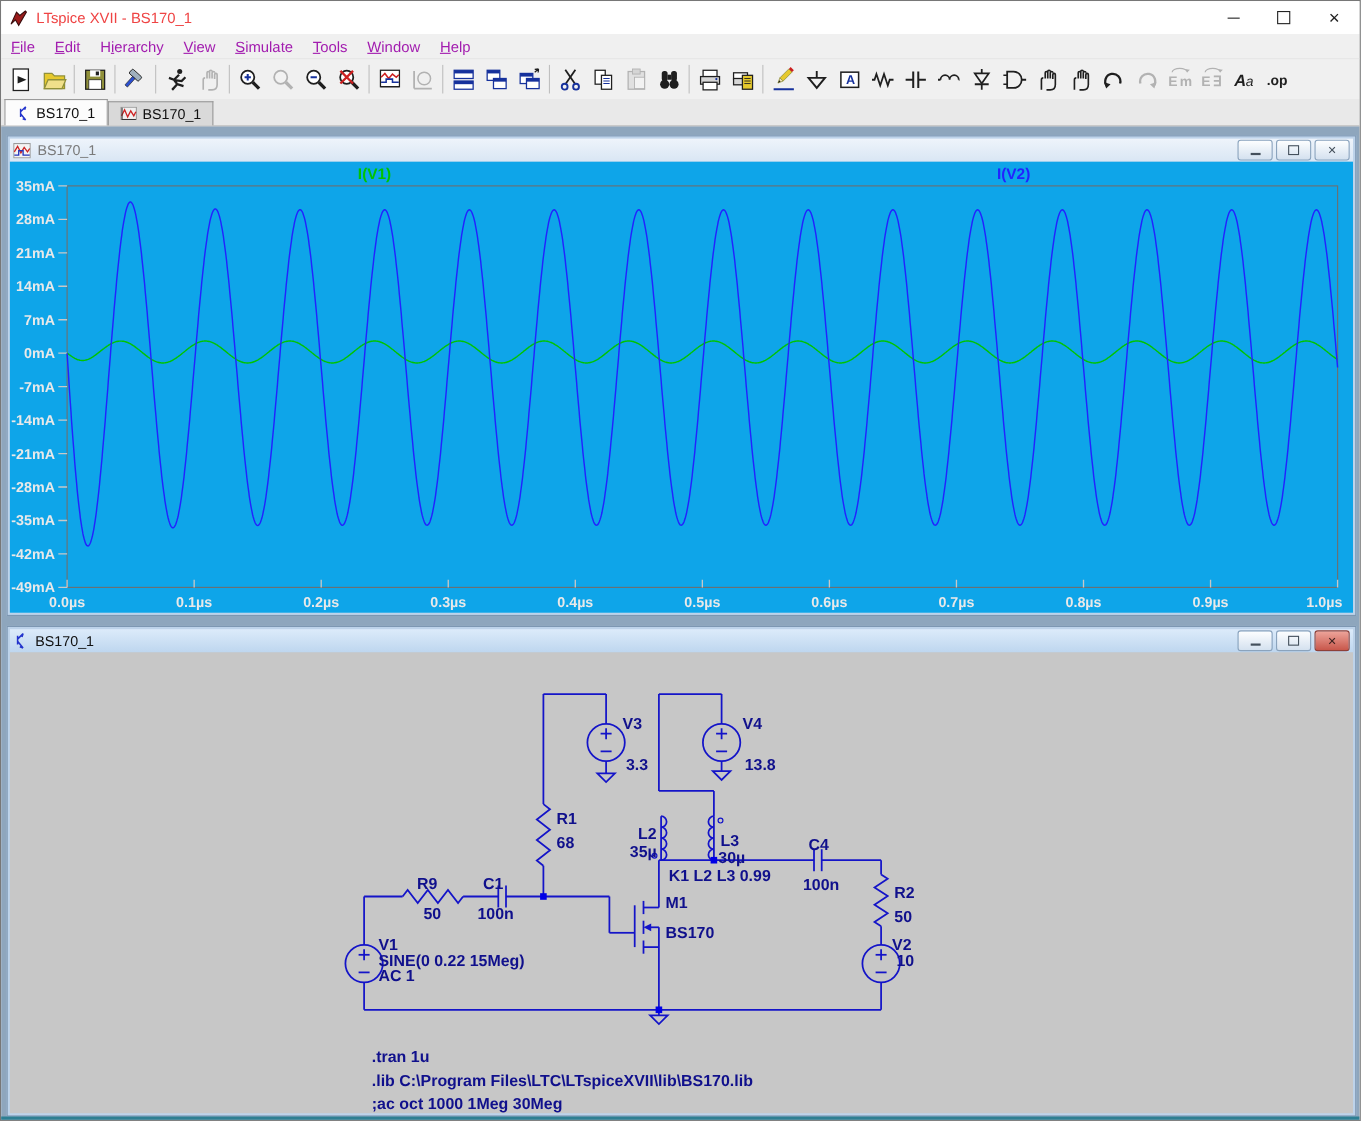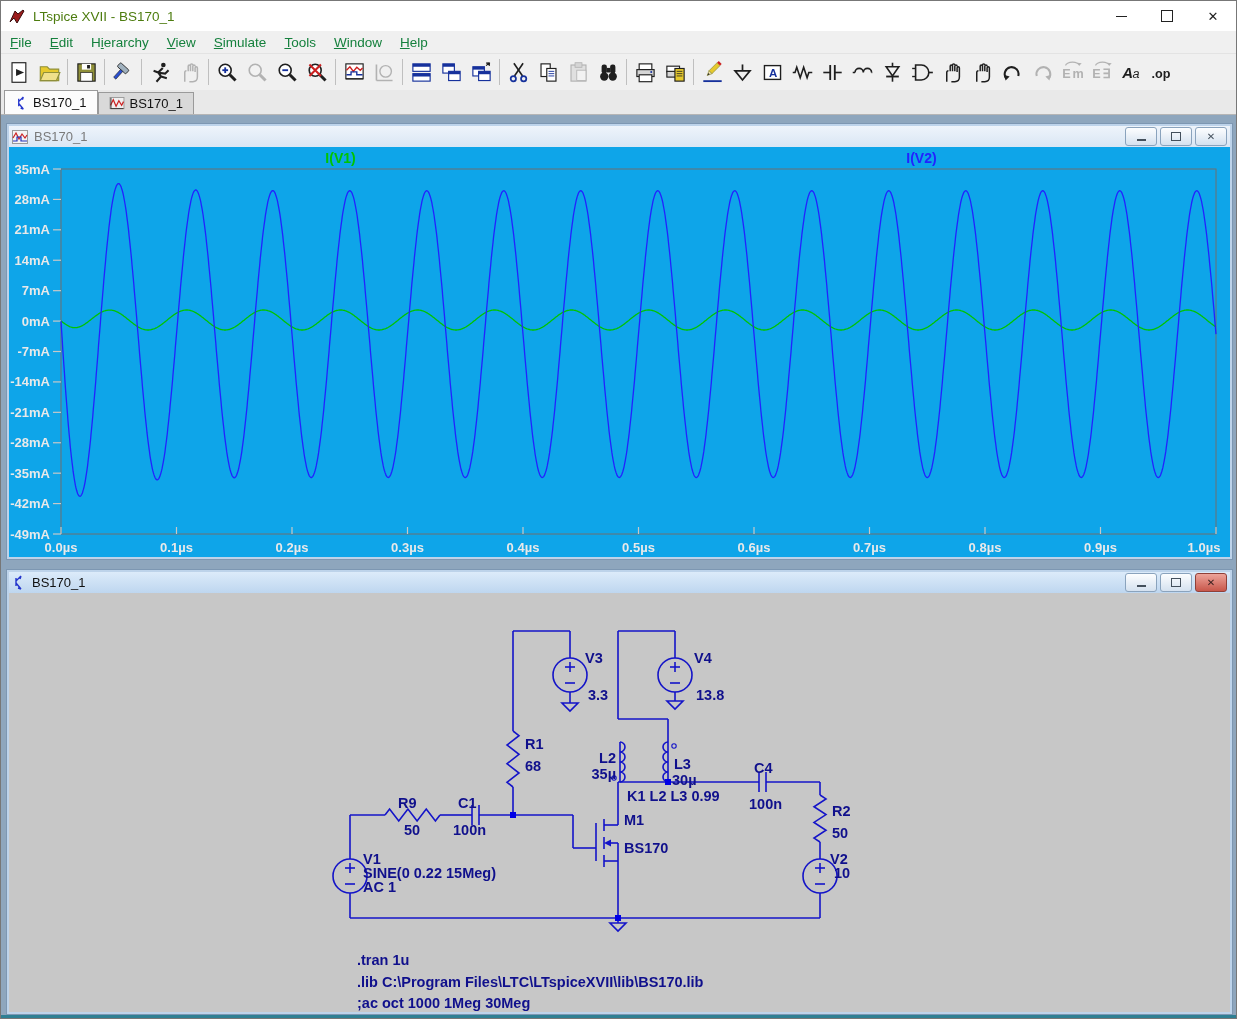--- a/index.html
+++ b/index.html
@@ -1,25 +1,25 @@
 <!DOCTYPE html>
 <html><head>
 <meta charset="utf-8">
 <style>
   html,body{margin:0;padding:0;background:#666;}
   .app{position:relative;width:1237px;height:1019px;background:#f0f0f0;font-family:"Liberation Sans",sans-serif;overflow:hidden;border:1px solid #777;box-sizing:border-box;}
   
   .titlebar{height:30px;background:#ffffff;display:flex;align-items:center;padding-left:8px;gap:7px;}
-  .titlebar .title{font-size:13.5px;color:#4d7c0f;}
+  .titlebar .title{font-size:13.5px;color:#ef4444;}
   .win-controls{margin-left:auto;display:flex;height:100%;}
   .wc{width:46px;height:100%;display:flex;align-items:center;justify-content:center;font-size:13px;color:#222;}
   .wc .boxglyph{width:10px;height:10px;border:1px solid #222;display:inline-block;}
   .wc .minglyph{width:11px;height:1px;background:#222;display:inline-block;}
   
-  .menubar{height:22px;background:#f0f0f0;display:flex;align-items:center;font-size:13.5px;color:#15803d;border-bottom:1px solid #e3e3e3;}
+  .menubar{height:22px;background:#f0f0f0;display:flex;align-items:center;font-size:13.5px;color:#a21caf;border-bottom:1px solid #e3e3e3;}
   .menu-item{padding:2px 9px;}
   .menu-item u{text-decoration:underline;}
   
   .toolbar{height:36px;background:#f0f0f0;display:flex;align-items:center;padding-left:3px;}
   .tbtn{width:30px;height:30px;display:flex;align-items:center;justify-content:center;}
   .tsep{width:1px;height:26px;background:#bfbfbf;margin:0 3px;}
   
   .tabbar{height:24px;background:#e9e9e9;display:flex;align-items:flex-end;padding-left:3px;border-bottom:1px solid #b5b5b5;}
   .tab{height:21px;display:flex;align-items:center;gap:5px;padding:0 10px;font-size:13px;color:#111;border:1px solid #9a9a9a;border-bottom:none;background:#d9d9d9;}
   .tab.active{background:#fcfcfc;height:23px;}
@@ -30,21 +30,21 @@
   .schem-win{top:454px;height:446px;}
   .child-title{height:21px;display:flex;align-items:center;gap:6px;padding:0 3px;font-size:13px;}
   .child-title.inactive{background:linear-gradient(#eef4fb,#d9e6f4);color:#7a7a7a;}
   .child-title.active{background:linear-gradient(#dcebfa,#bed6ef);color:#111;}
   .child-buttons{margin-left:auto;display:flex;gap:3px;}
   .cbtn{width:30px;height:17px;border:1px solid #8aa3bd;border-radius:3px;background:linear-gradient(#fdfeff,#d4e1ef);display:flex;align-items:center;justify-content:center;font-size:10px;color:#44505c;}
   .cbtn .minglyph{width:9px;height:2px;background:#44505c;display:inline-block;margin-top:6px;}
   .cbtn .boxglyph{width:8px;height:7px;border:1px solid #44505c;display:inline-block;}
   .cbtn.close-red{background:linear-gradient(#eda49a,#c8574b);border-color:#8f4038;color:#3c2220;}
   .plot-area{position:relative;height:410px;background:#0ea5e9;}
-  .schem-area{position:relative;height:419px;background:#c7c7c7;padding-left:19px;}
+  .schem-area{position:relative;height:419px;background:#c7c7c7;}
   svg{display:block;}
   
   .bottom-strip{position:absolute;left:0;bottom:0;width:100%;height:7px;background:linear-gradient(#2e7f93,#2e7f93 45%,#d7ebf4 45%);}
   text{font-family:"Liberation Sans",sans-serif;}
 </style>
 </head>
 <body>
 
 <div class="app">
 

